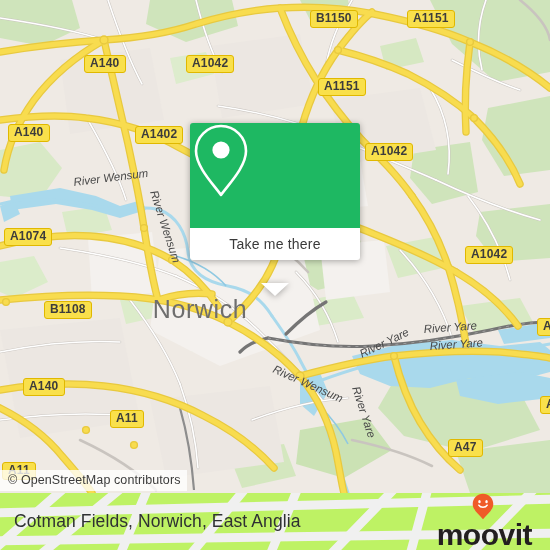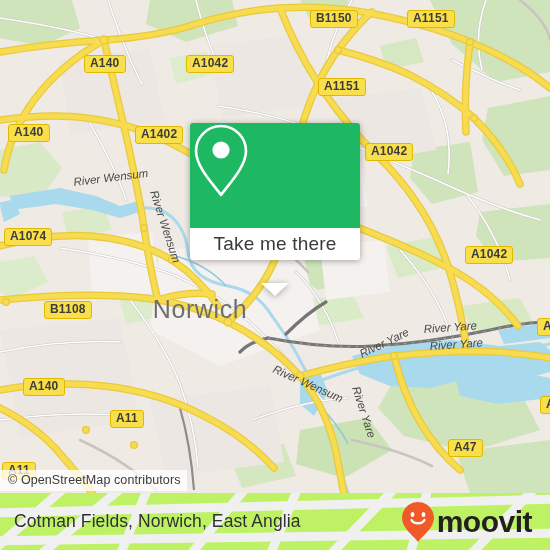--- a/index.html
+++ b/index.html
@@ -29,21 +29,21 @@
     position:absolute;left:190px;top:123px;width:170px;
     filter:drop-shadow(0 1px 3px rgba(0,0,0,0.33));
   }
   .popup-head{
     height:105px;border-radius:3px 3px 0 0;
     display:flex;align-items:center;justify-content:center;
   }
   .popup-foot{
     height:32px;background:#ffffff;border-radius:0 0 3px 3px;
     display:flex;align-items:center;justify-content:center;
-    font-size:19px;color:#3a3a3a;letter-spacing:.2px;
+    font-size:14px;color:#3a3a3a;letter-spacing:.2px;
   }
   .popup-tail{
     position:absolute;left:50%;transform:translateX(-50%);
     top:160px;width:0;height:0;
     border-left:14px solid transparent;
     border-right:14px solid transparent;
     border-top:13px solid #ffffff;
   }
 
   
@@ -52,21 +52,21 @@
     background:#bef264;overflow:hidden;
   }
   #bottombar .watermark{position:absolute;left:0;top:0;opacity:1;}
   .bb-title{
     position:absolute;left:14px;top:0;height:57px;
     display:flex;align-items:center;
     font-size:17.5px;color:#2f3133;letter-spacing:.1px;
   }
   .bb-logo{
     position:absolute;right:18px;top:0;height:57px;
-    display:flex;align-items:center;
+    display:flex;align-items:center;flex-direction:column;
   }
   .bb-logo .wordmark{
     font-size:30px;font-weight:bold;color:#231f20;
     letter-spacing:-0.5px;margin-left:2px;line-height:30px;
   }
 </style>
 </head>
 <body>
 
 <div id="app">

